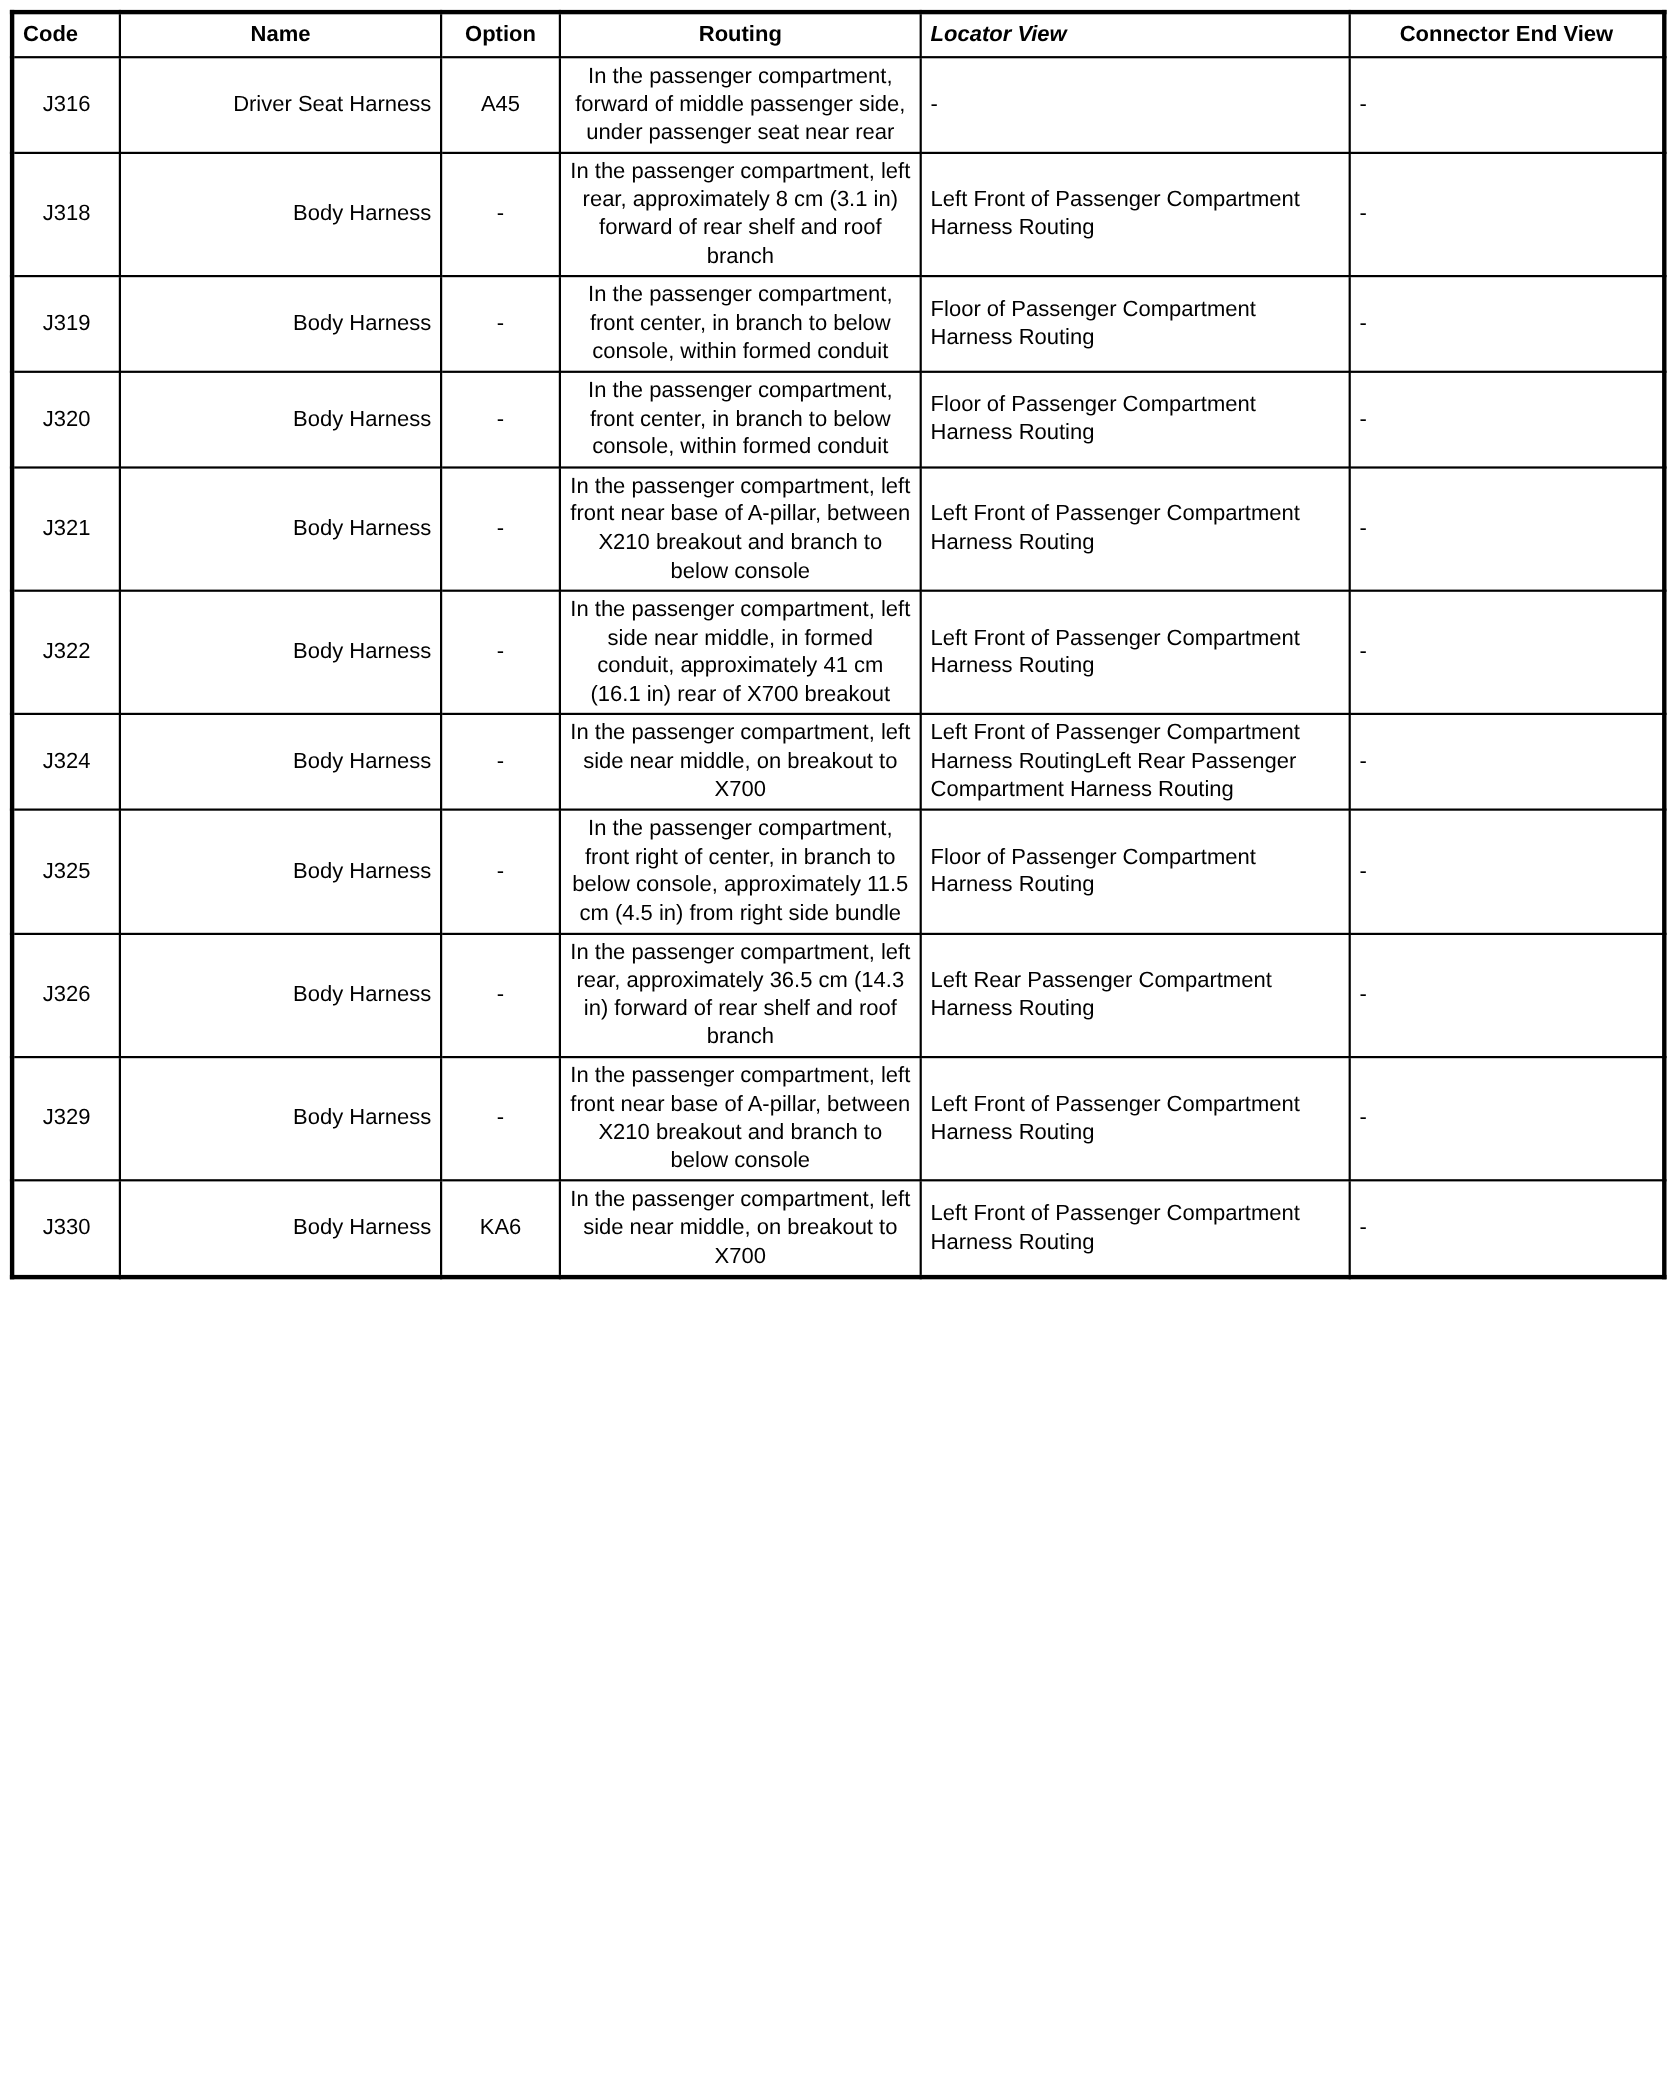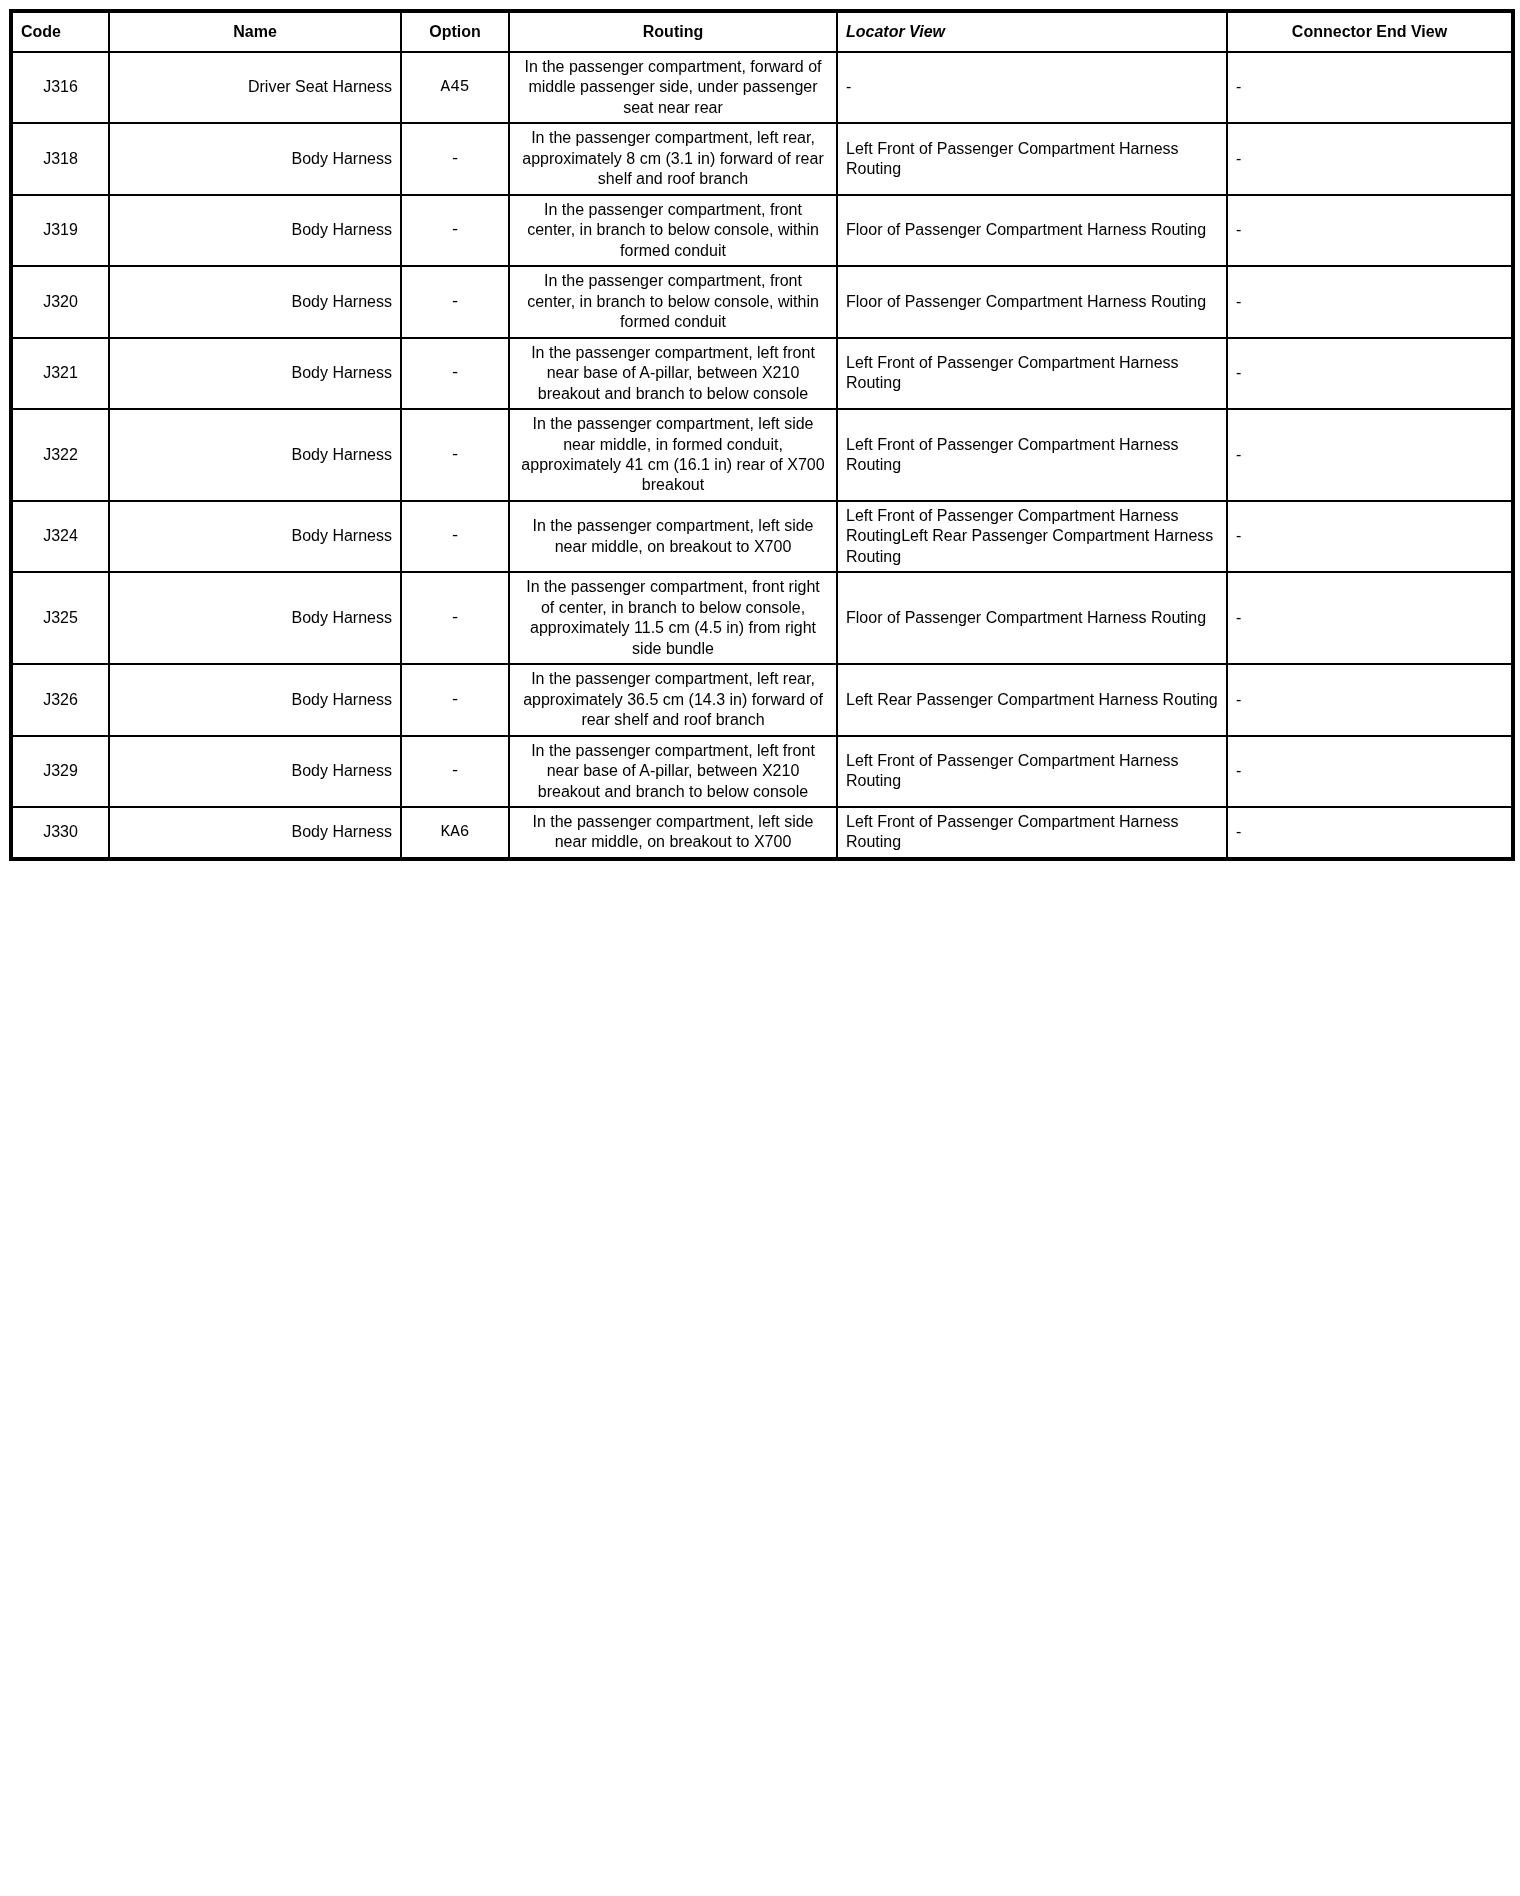--- a/index.html
+++ b/index.html
@@ -14,21 +14,21 @@
     min-height: 1896px;
     box-sizing: border-box;
     padding: 9px;
     background: #ffffff;
   }
   table.conn-table {
     width: 1502px;
     border-collapse: collapse;
     border: 4px solid #000000;
     table-layout: fixed;
-    font-size: 16px;
+    font-size: 20px;
     line-height: 1.28;
   }
   table.conn-table th,
   table.conn-table td {
     border: 2px solid #000000;
     padding: 4px 8px;
     vertical-align: middle;
     overflow-wrap: break-word;
   }
   table.conn-table th {
@@ -49,21 +49,21 @@
   th.h-code   { text-align: left; }
   th.h-name   { text-align: center; }
   th.h-option { text-align: center; }
   th.h-loc    { text-align: center; }
   th.h-lview  { text-align: left; font-style: italic; }
   th.h-cview  { text-align: center; }
 
   
   td.col-code   { text-align: center; }
   td.col-name   { text-align: right; }
-  td.col-option { text-align: center; font-family: Liberation Mono, monospace; }
+  td.col-option { text-align: center; }
   td.col-location { text-align: center; }
   td.col-locator_view { text-align: left; }
   td.col-connector_end_view { text-align: left; }
 </style>
 </head>
 <body>
 
 <div class="page">
   <table class="conn-table">
     <colgroup>

